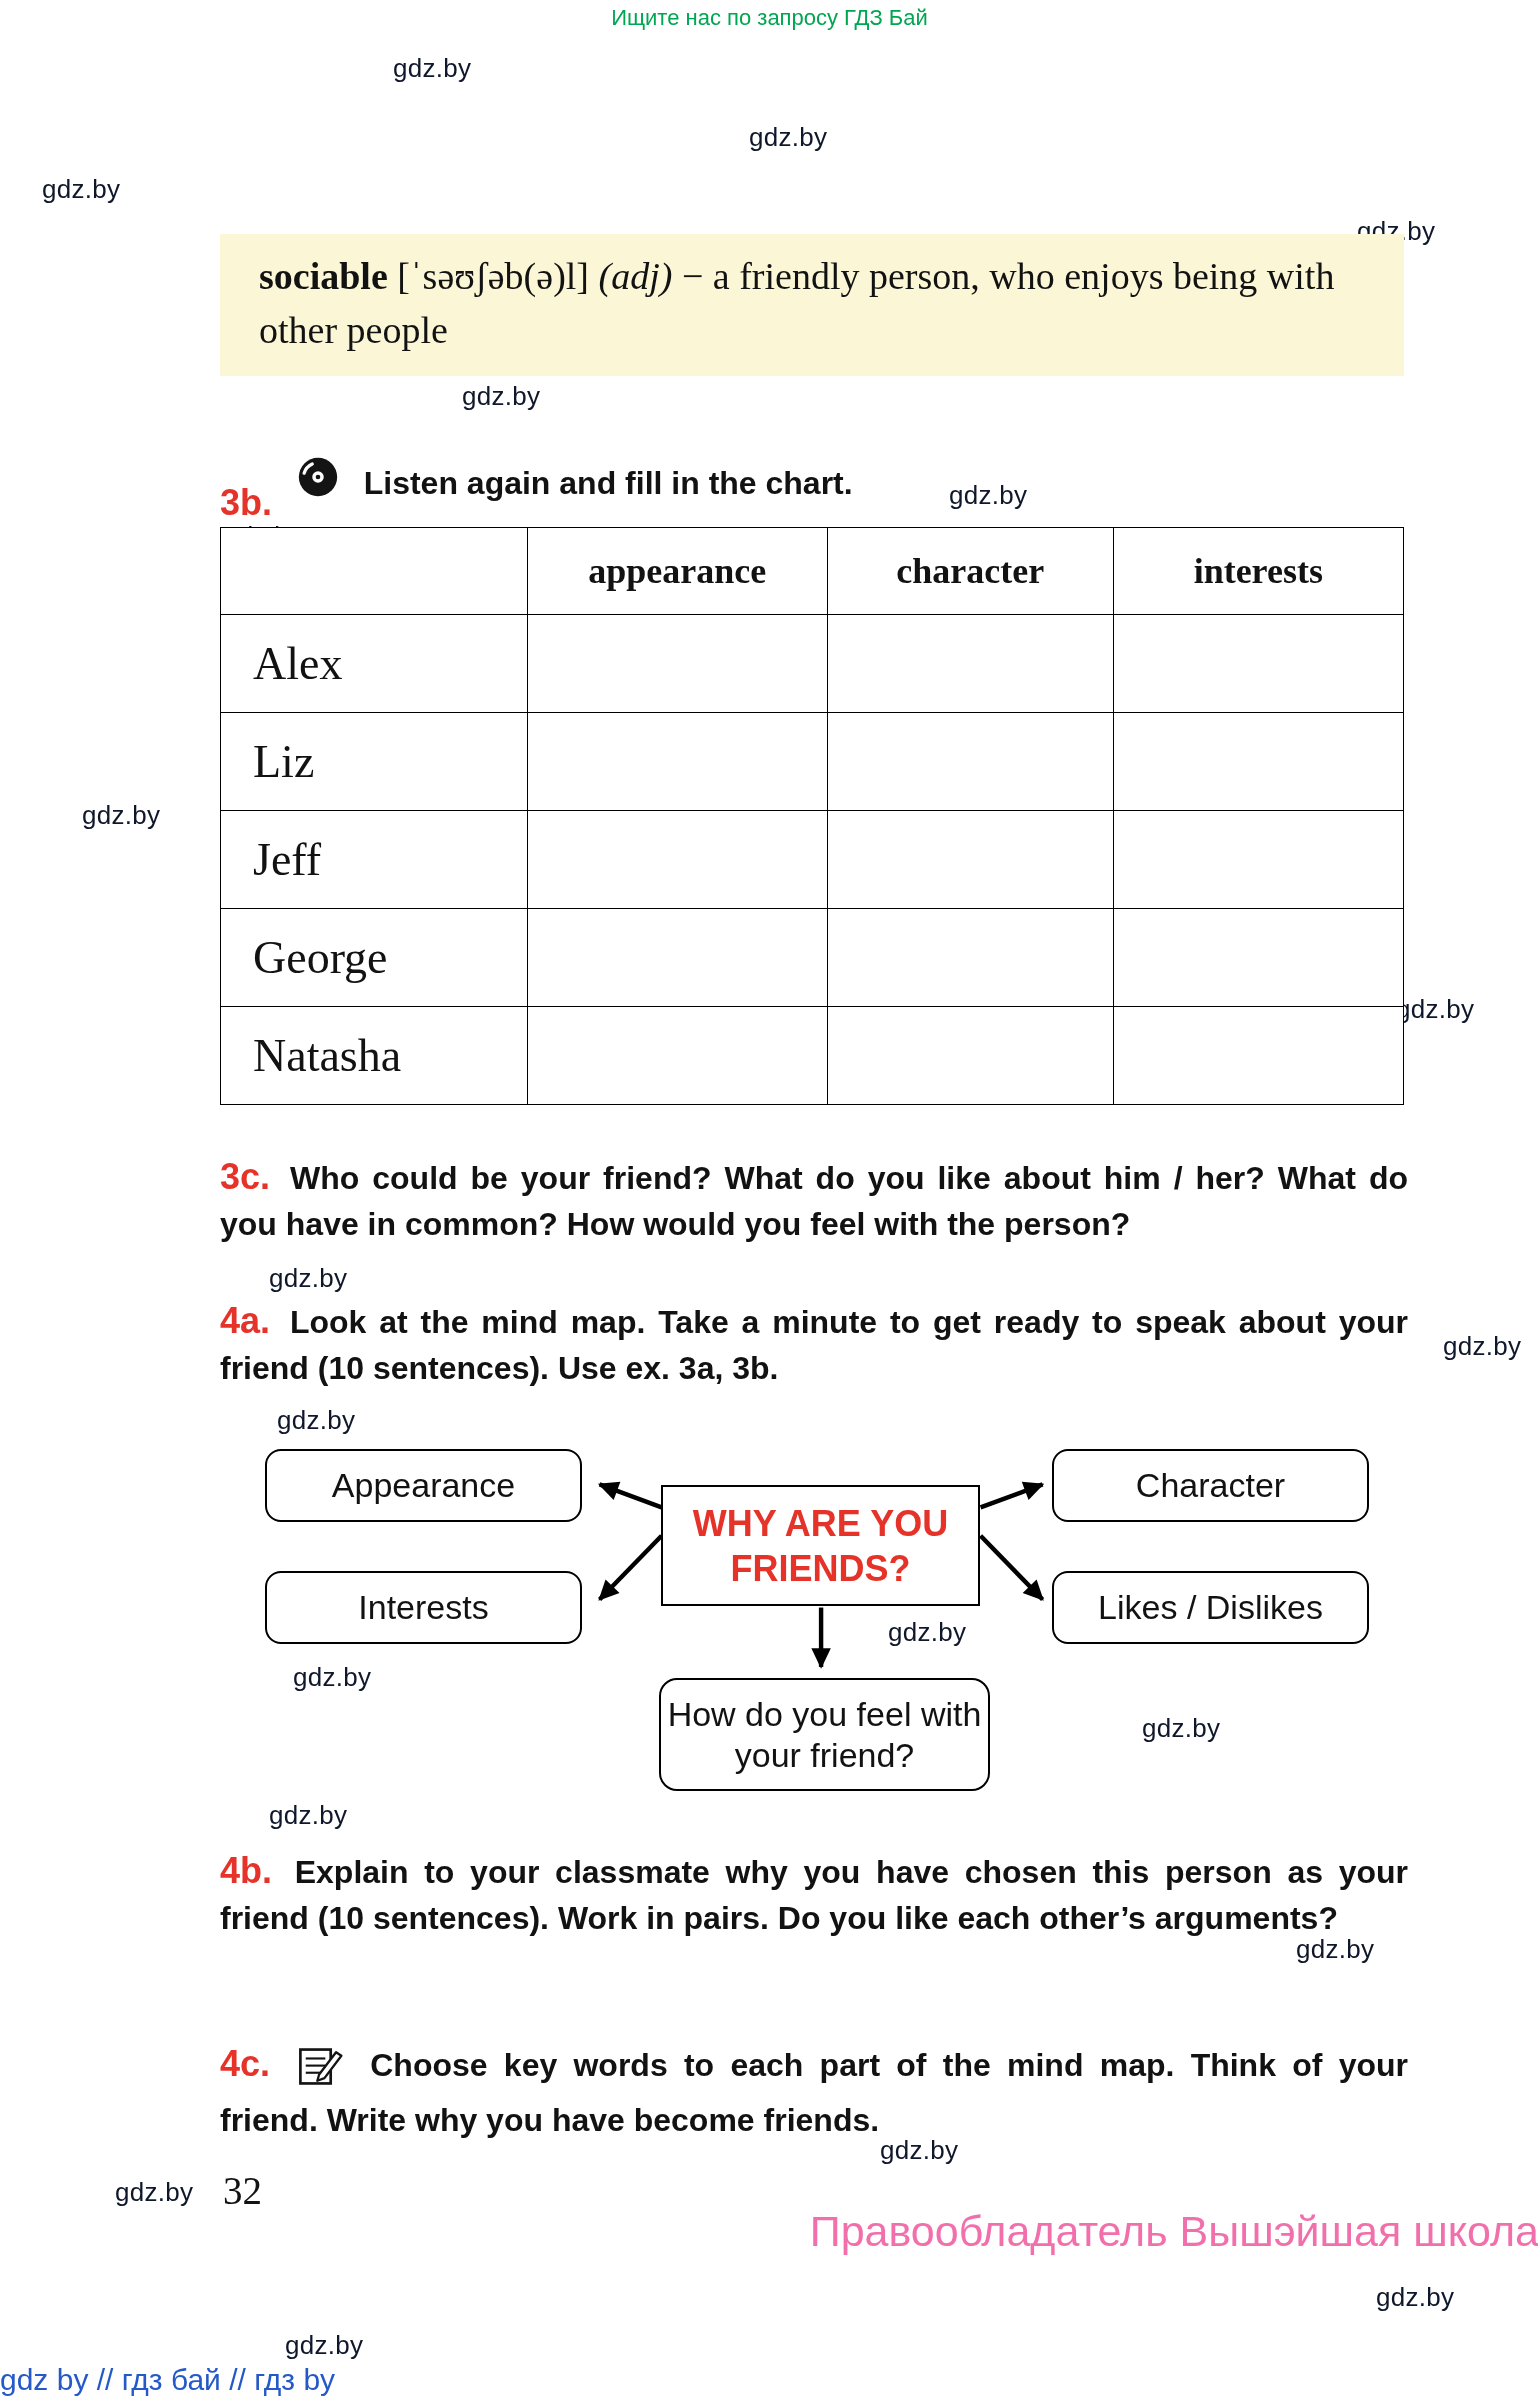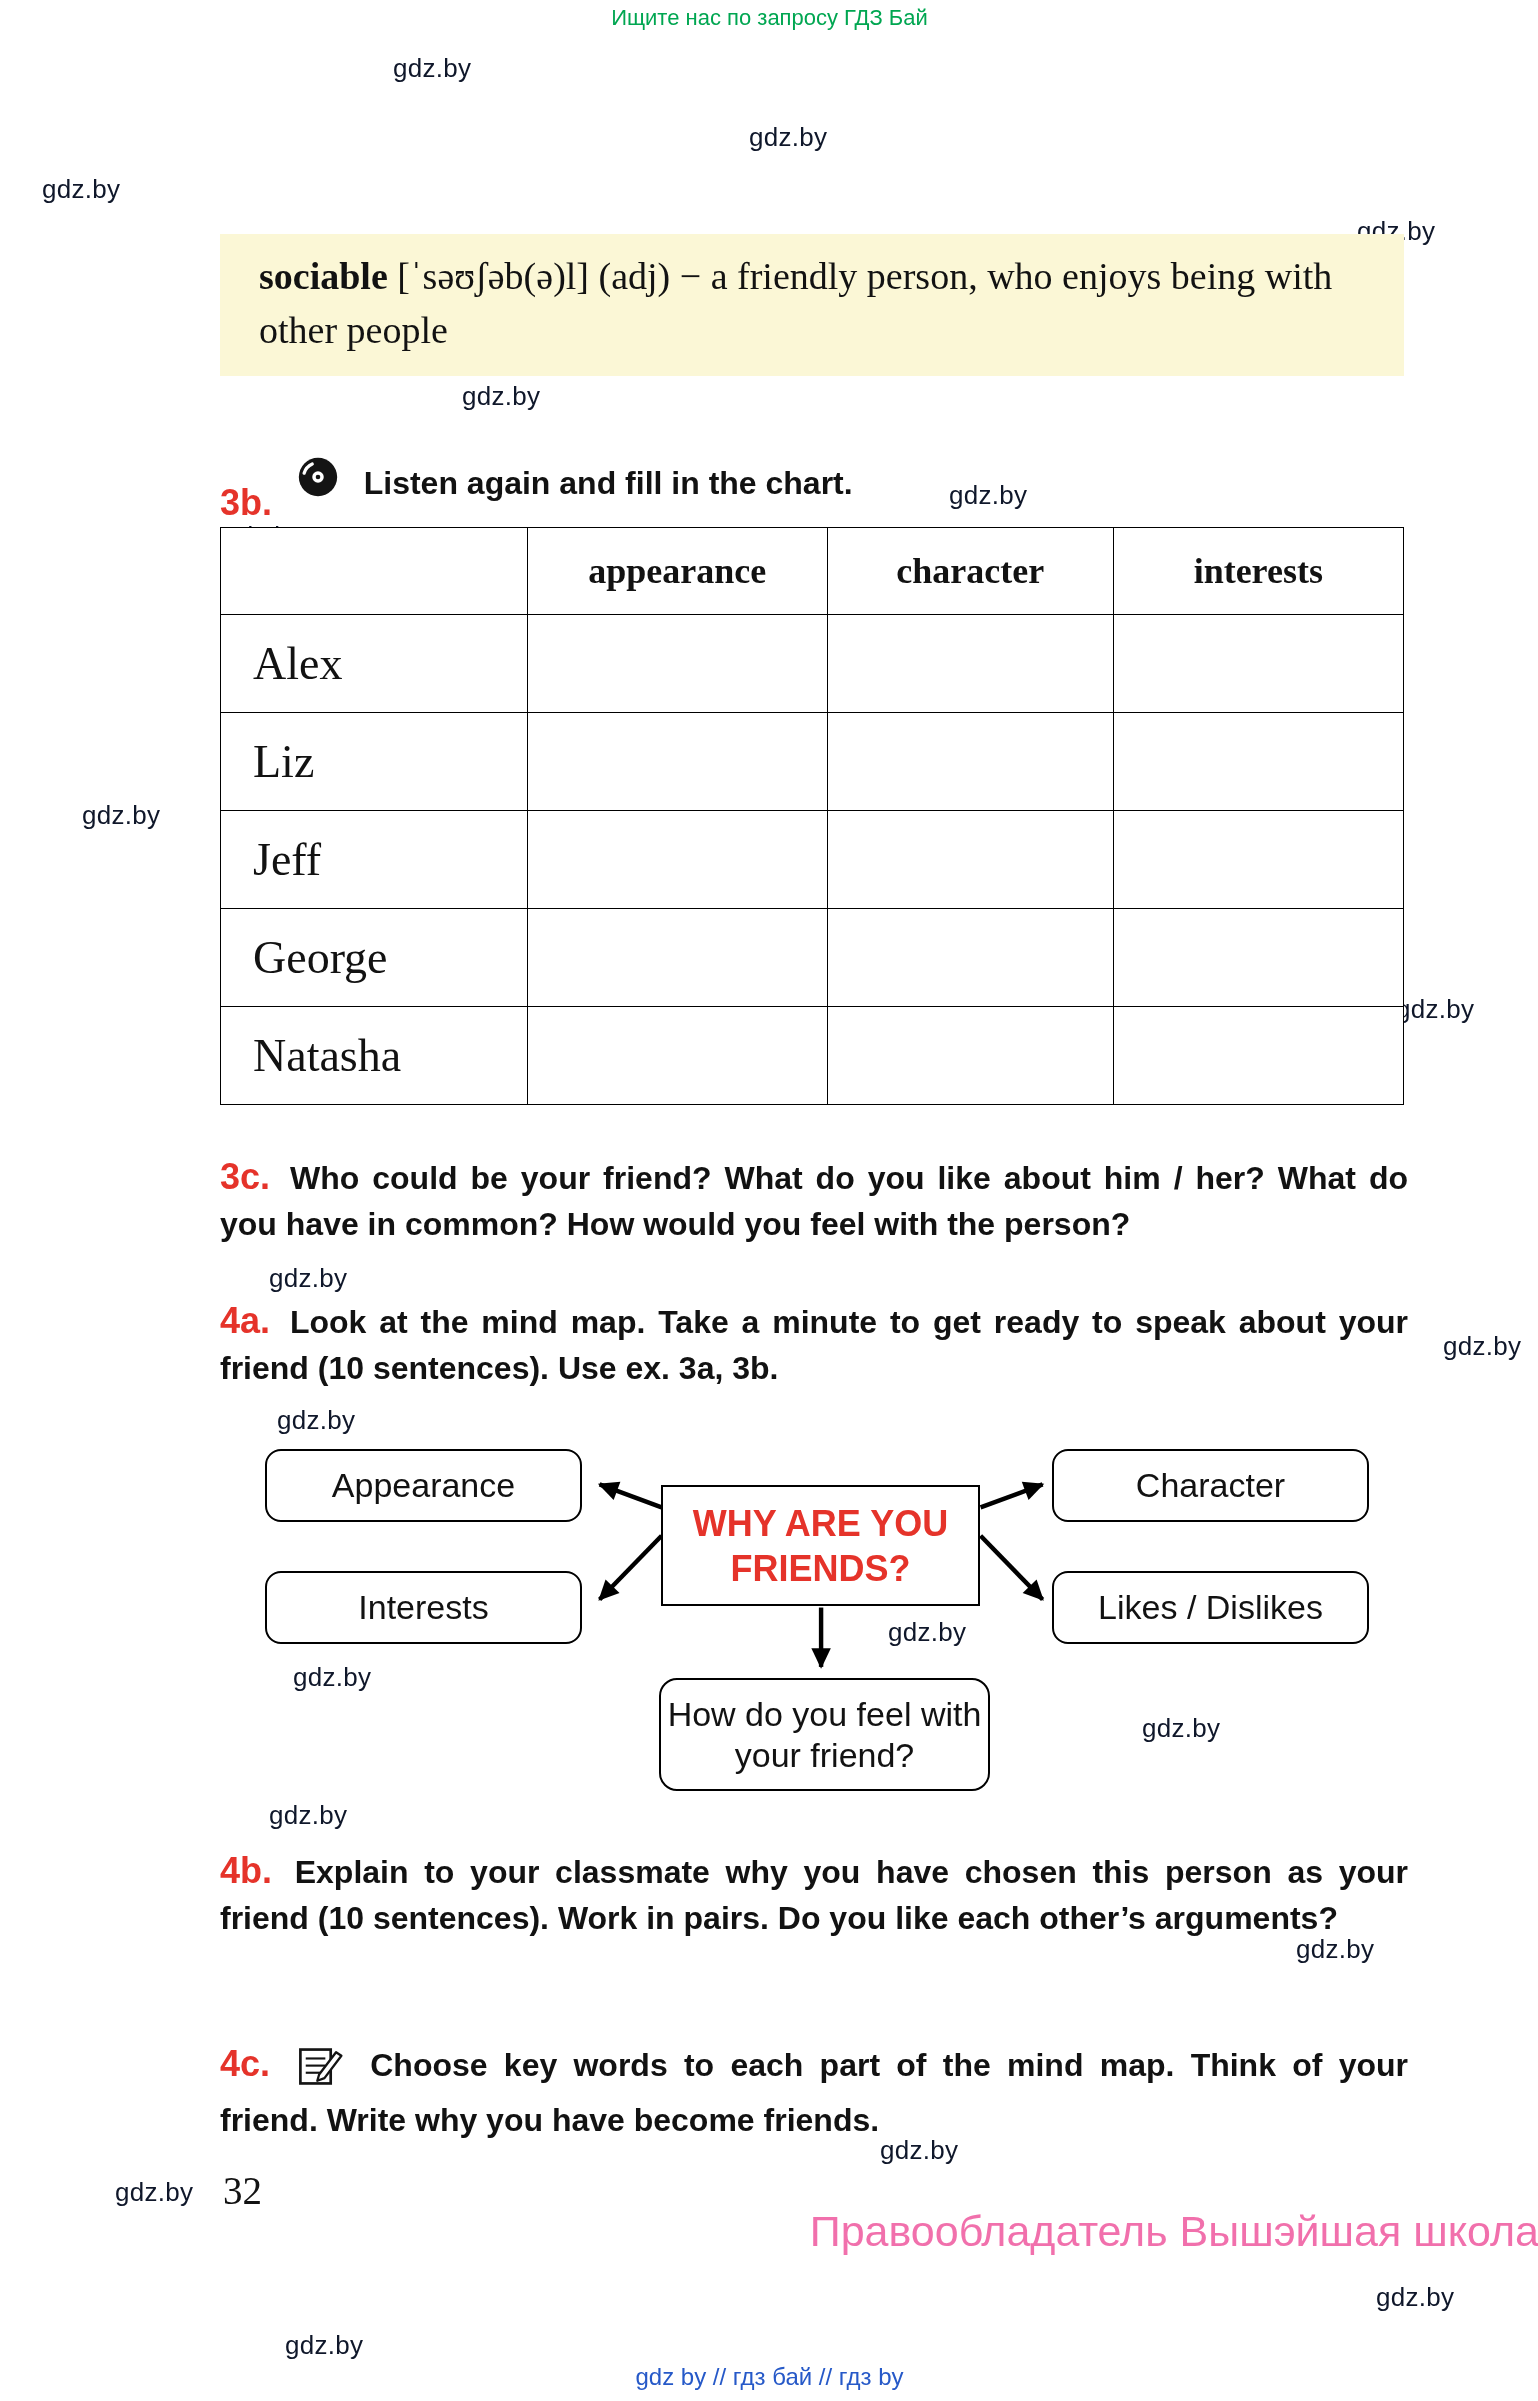--- a/index.html
+++ b/index.html
@@ -30,21 +30,21 @@
   .vocab {
     position: absolute;
     left: 220px; top: 234px;
     width: 1184px; min-height: 142px;
     background: var(--yellow_bg, #fbf7d6);
     font-family: "Liberation Serif", serif;
     font-size: 38px; line-height: 1.42;
     padding: 16px 26.6px 12.4px 39px;
   }
   .vocab .w { font-weight: 700; }
-  .vocab .pos { }
+  .vocab .pos { font-style: italic; }
 
   .ex {
     position: absolute;
     left: 220px; width: 1188px;
     font-size: 32px; font-weight: 700;
     line-height: 1.40;
     text-align: justify; text-align-last: left;
   }
   .exlabel {
     color: var(--red, #e5332a);
@@ -103,22 +103,21 @@
     font-size: 39px;
   }
   .copyright {
     position: absolute; top: 2207px; left: 0; width: 100%;
     text-align: right;
     font-size: 43px;
     color: var(--pink, #f170ac);
   }
   .sitefooter {
     position: absolute; top: 2363px; left: 0; width: 100%;
-    text-align: center;
-    font-size: 24px;
+    font-size: 30px;
     color: var(--blue, #2659c8);
   }
 </style>
 </head>
 <body>
 
 <div class="page">
 
   <div class="banner">Ищите нас по запросу ГДЗ Бай</div>
 

